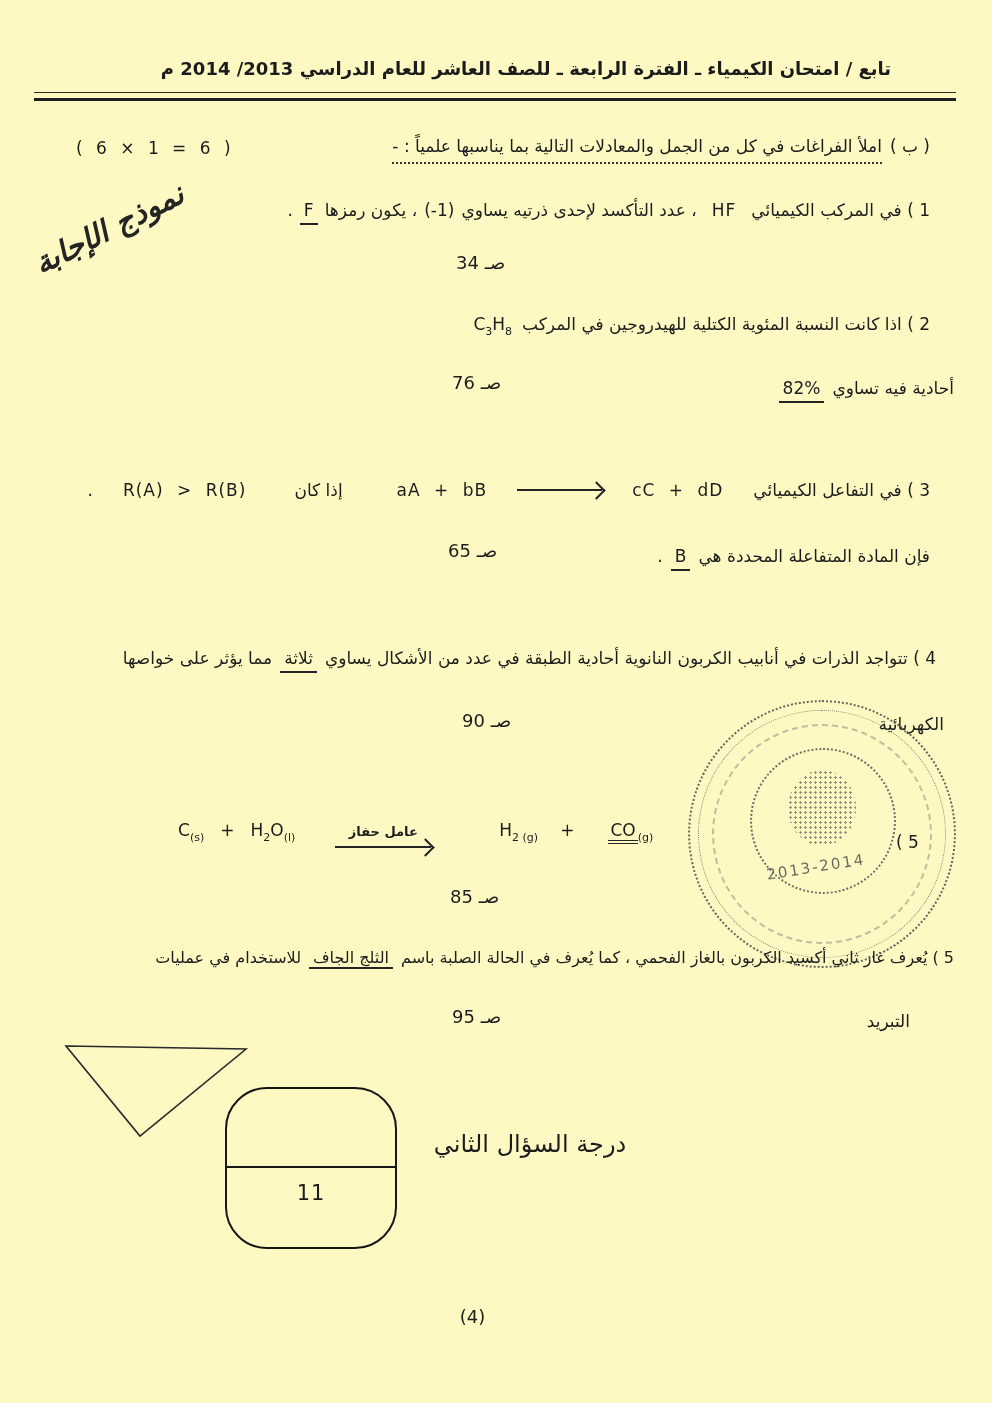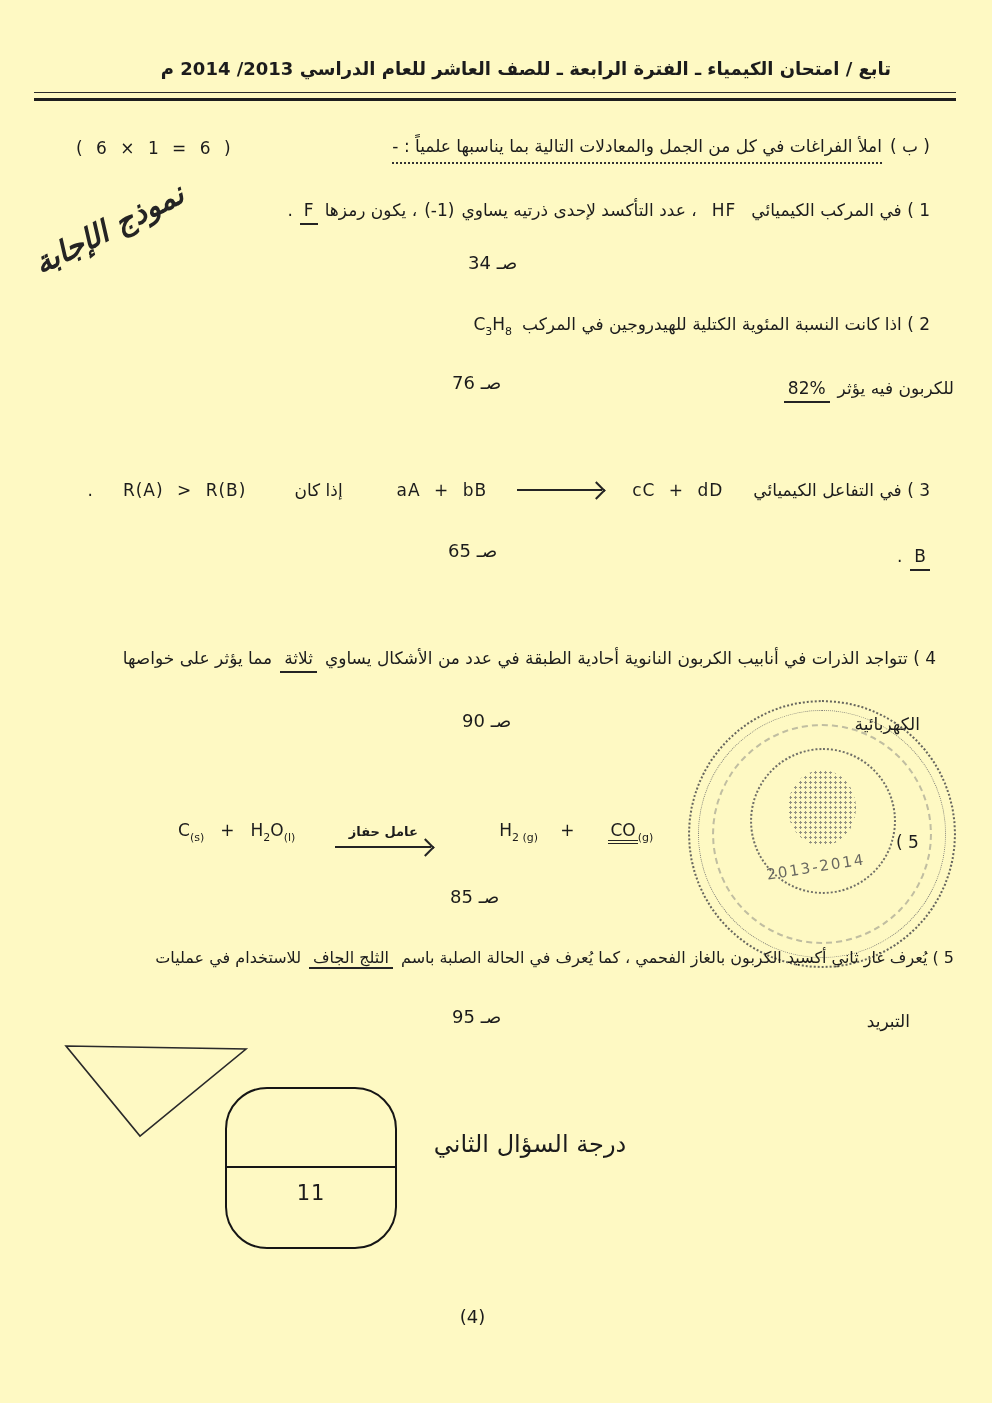--- a/index.html
+++ b/index.html
@@ -64,55 +64,56 @@
 
   <div class="abs rtl row fs" style="right:62px;top:198px;gap:7px;">
     <span>1 ) في المركب الكيميائي</span>
     <span class="ltr eq" style="padding:0 8px;">HF</span>
     <span>، عدد التأكسد لإحدى ذرتيه يساوي</span>
     <span class="ltr">(-1)</span>
     <span>، يكون رمزها</span>
     <span class="ans ltr">F</span>
     <span>.</span>
   </div>
-  <div class="abs rtl pref" style="left:468px;top:252px;">صـ 34</div>
+  <div class="abs rtl pref" style="left:456px;top:252px;">صـ 34</div>
 
   <div class="abs rtl row fs" style="right:62px;top:312px;gap:10px;">
     <span>2 ) اذا كانت النسبة المئوية الكتلية للهيدروجين في المركب</span>
     <span class="ltr">
       <span>C</span><span class="sb">3</span><span>H</span><span class="sb">8</span>
     </span>
   </div>
   <div class="abs rtl row fs" style="right:38px;top:376px;gap:8px;">
-    <span>للكربون فيه يؤثر</span>
+    <span>أحادية فيه تساوي</span>
     <span class="ans">82%</span>
   </div>
   <div class="abs rtl pref" style="left:452px;top:372px;">صـ 76</div>
 
   <div class="abs rtl row fs" style="right:62px;top:478px;gap:30px;">
     <span>3 ) في التفاعل الكيميائي</span>
     <span class="ltr eq">cC + dD</span>
     <span class="rx-arrow ltr" style="width:85px;"></span>
     <span class="ltr eq">aA + bB</span>
     <span style="margin-right:24px;">إذا كان</span>
     <span class="ltr eq" style="margin-right:18px;">R(A) &gt; R(B)</span>
     <span>.</span>
   </div>
   <div class="abs rtl row fs" style="right:62px;top:544px;gap:8px;">
+    <span>فإن المادة المتفاعلة المحددة هي</span>
     <span class="ans ltr">B</span>
     <span>.</span>
   </div>
   <div class="abs rtl pref" style="left:448px;top:540px;">صـ 65</div>
 
   <div class="abs rtl row fs" style="right:56px;top:646px;gap:8px;">
     <span>4 ) تتواجد الذرات في أنابيب الكربون النانوية أحادية الطبقة في عدد من الأشكال يساوي</span>
     <span class="ans">ثلاثة</span>
     <span>مما يؤثر على خواصها</span>
   </div>
-  <div class="abs rtl fs" style="right:72px;top:712px;">الكهربائية</div>
+  <div class="abs rtl fs" style="right:48px;top:712px;">الكهربائية</div>
   <div class="abs rtl pref" style="left:462px;top:710px;">صـ 90</div>
 
   <div class="abs rtl fs" style="left:896px;top:830px;">5 )</div>
 
   <div class="abs ltr row fs" style="left:178px;top:818px;gap:16px;">
     <span>
       <span>C</span><span class="sb">(s)</span>
     </span>
     <span>+</span>
     <span>

